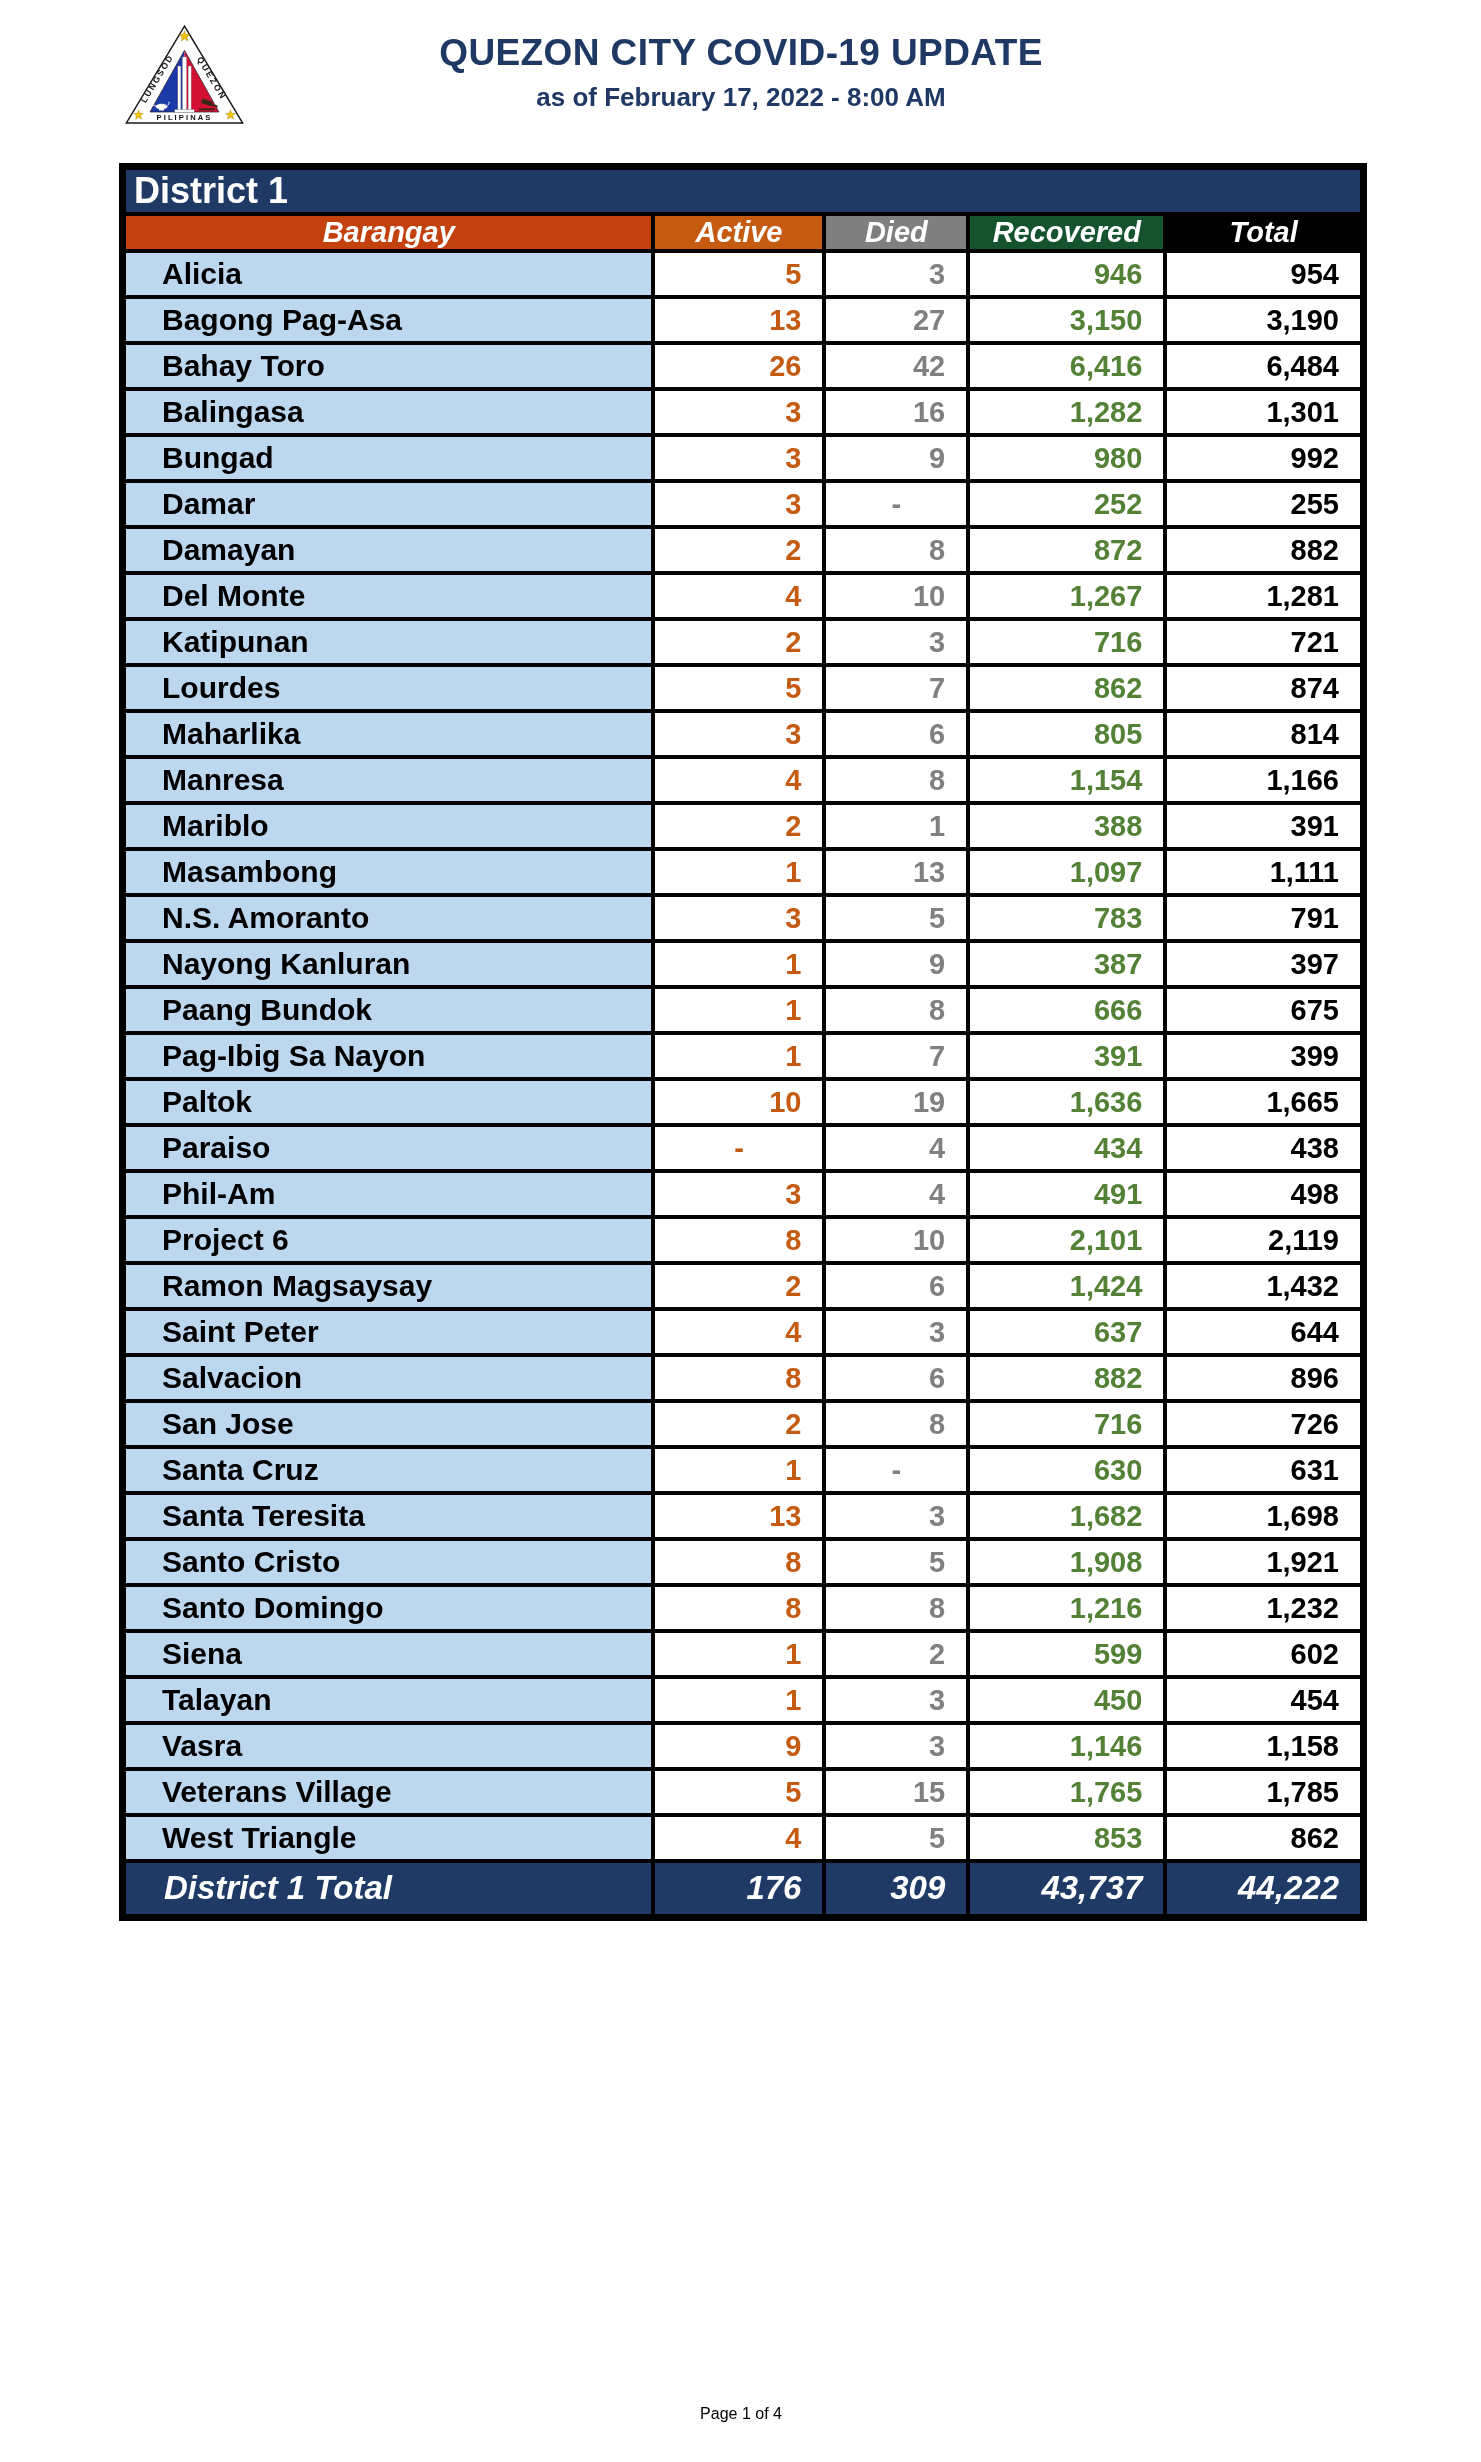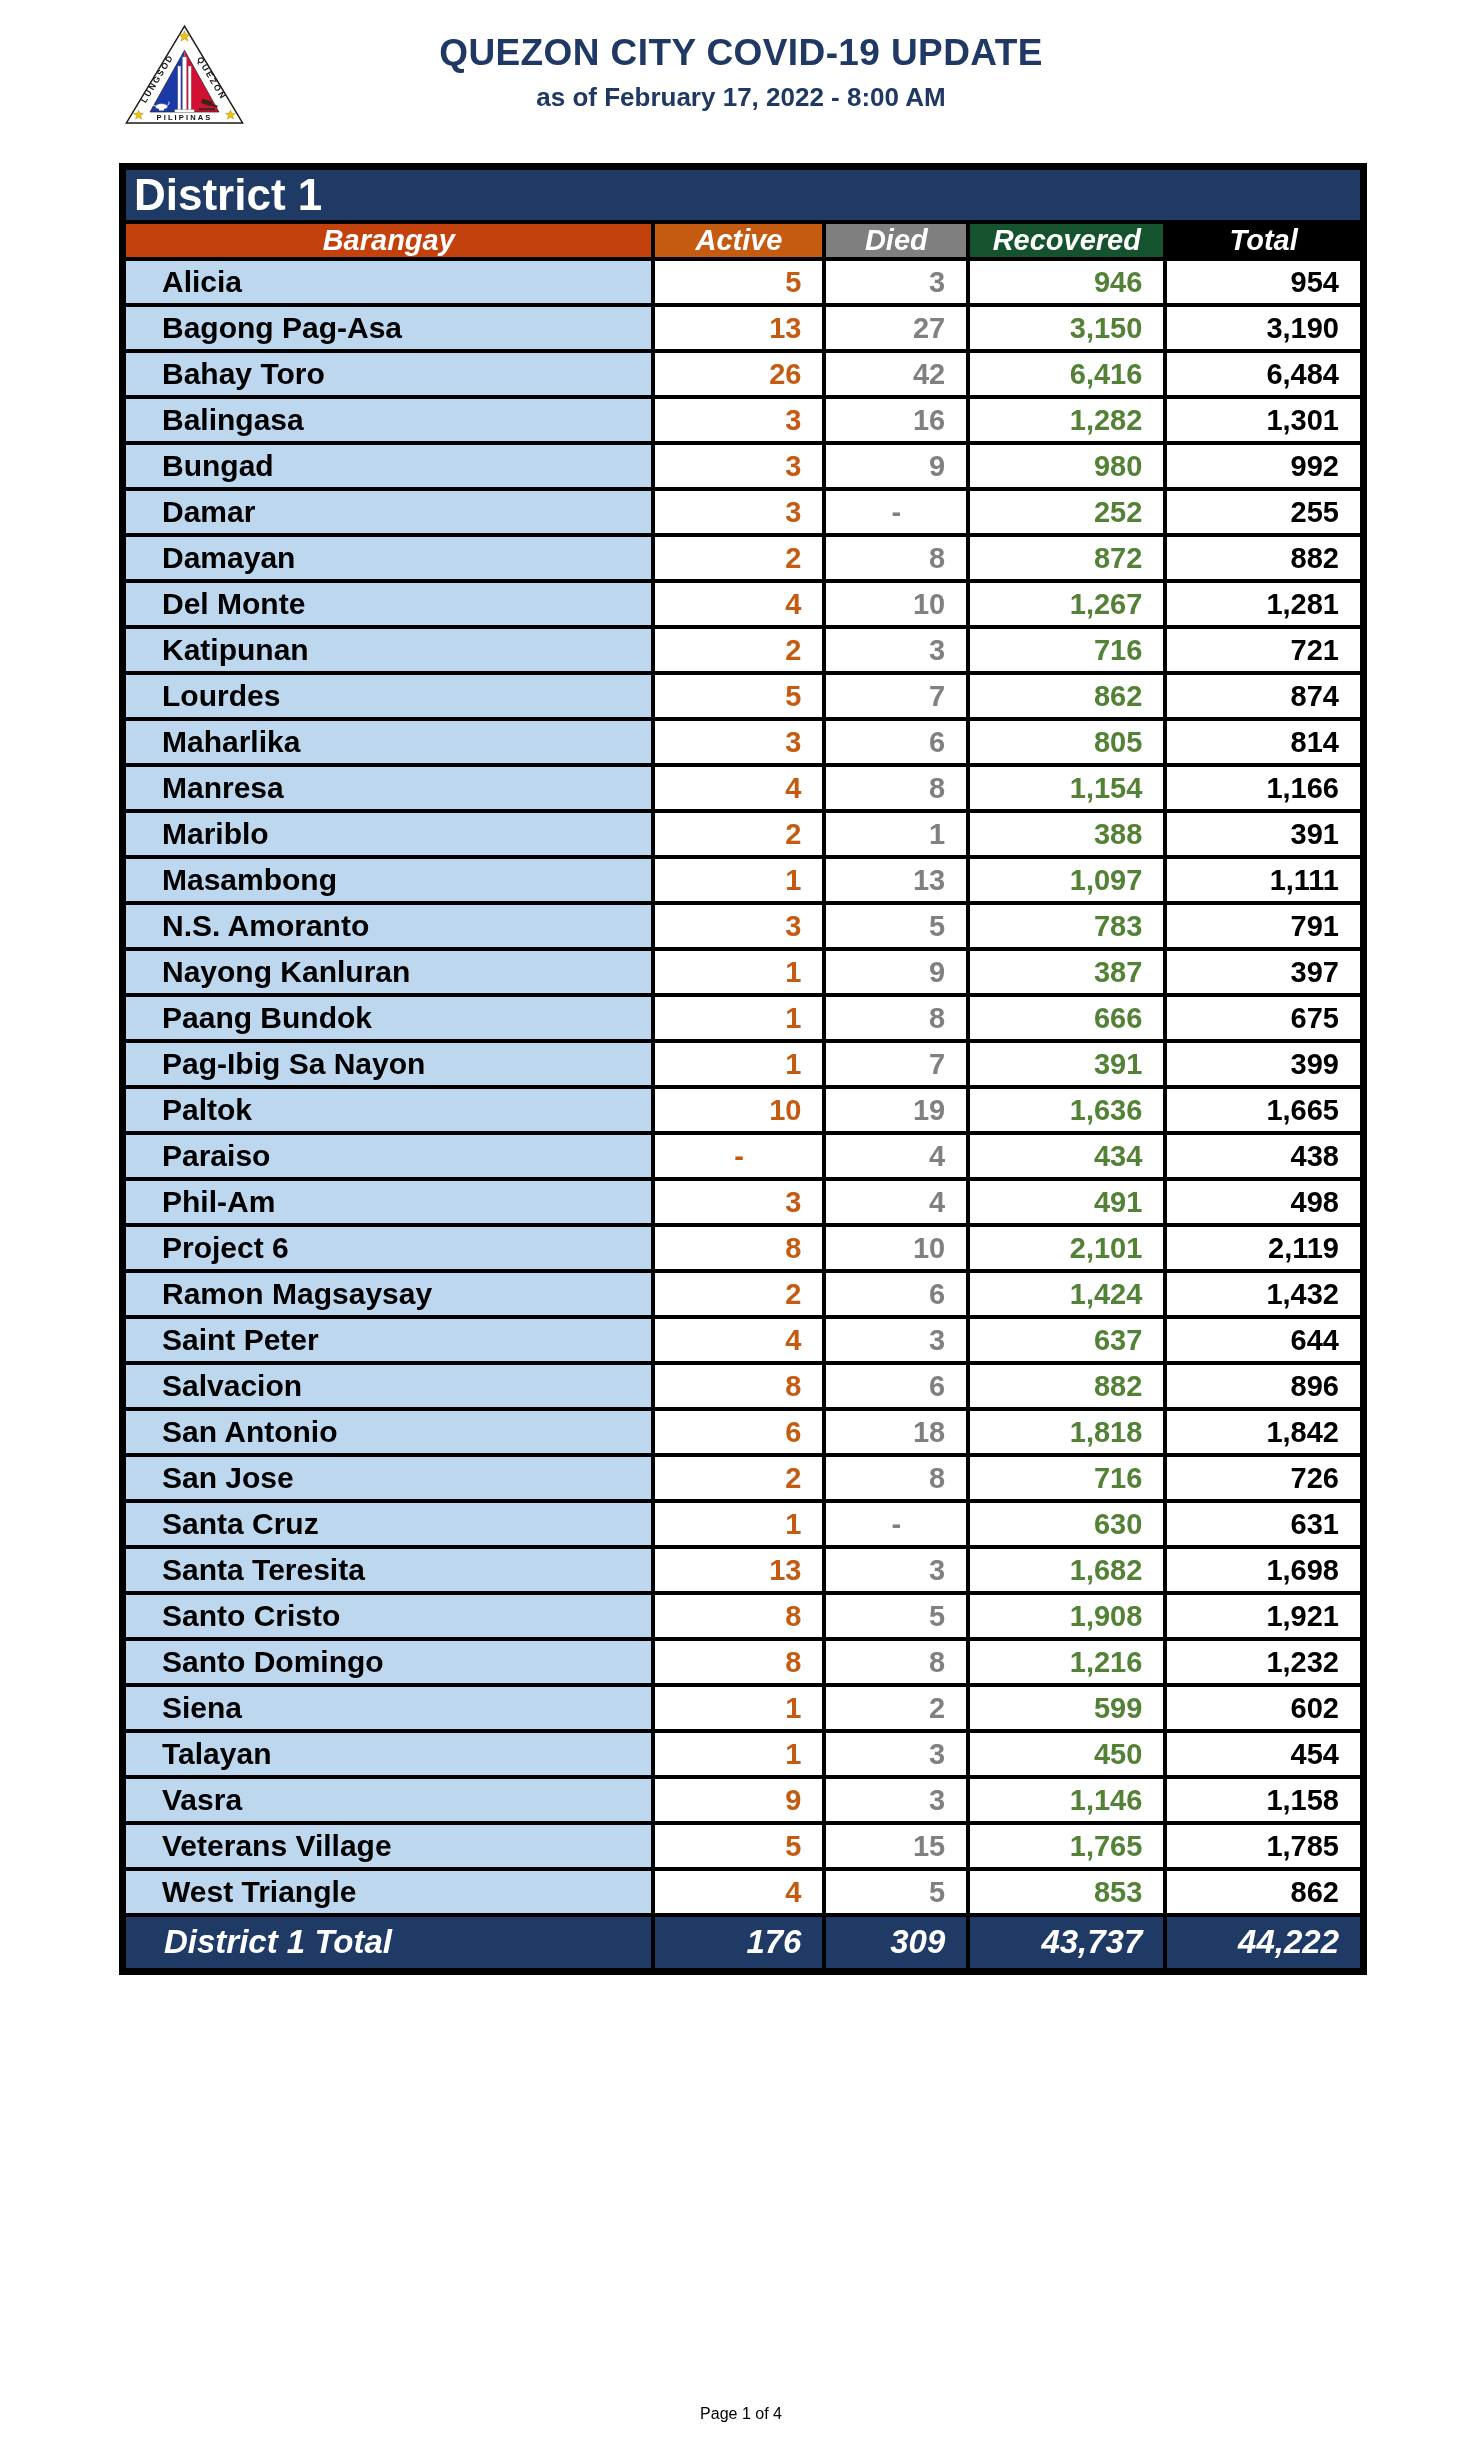--- a/index.html
+++ b/index.html
@@ -21,21 +21,21 @@
   }
   
   table.covid {
     position: absolute; left: 119px; top: 163px; width: 1248px;
     border-collapse: collapse; table-layout: fixed;
     border: 7.2px solid #000;
   }
   table.covid th, table.covid td { border: 4.8px solid #000; vertical-align: middle; }
   tr.district-bar th {
     height: 40px; background: #203A66; color: #fff;
-    font-size: 44px; font-weight: bold; text-align: left; padding-left: 8px;
+    font-size: 36px; font-weight: bold; text-align: left; padding-left: 8px;
   }
   tr.col-headers th {
     height: 35px; color: #fff; font-size: 29px;
     font-weight: bold; font-style: italic; text-align: center;
   }
   th.h-barangay  { background: #c2410c; }
   th.h-active    { background: #C55A11; }
   th.h-died      { background: #7F7F7F; }
   th.h-recovered { background: #14532d; }
   th.h-total     { background: #000000; }
@@ -307,27 +307,20 @@
           <td class="cell-total">644</td>
         </tr>
         <tr>
           <td class="cell-name">Salvacion</td>
           <td class="cell-active">8</td>
           <td class="cell-died">6</td>
           <td class="cell-recovered">882</td>
           <td class="cell-total">896</td>
         </tr>
         <tr>
-          <td class="cell-name">San Antonio</td>
-          <td class="cell-active">6</td>
-          <td class="cell-died">18</td>
-          <td class="cell-recovered">1,818</td>
-          <td class="cell-total">1,842</td>
-        </tr>
-        <tr>
           <td class="cell-name">San Jose</td>
           <td class="cell-active">2</td>
           <td class="cell-died">8</td>
           <td class="cell-recovered">716</td>
           <td class="cell-total">726</td>
         </tr>
         <tr>
           <td class="cell-name">Santa Cruz</td>
           <td class="cell-active">1</td>
           <td class="cell-died dash">-</td>

